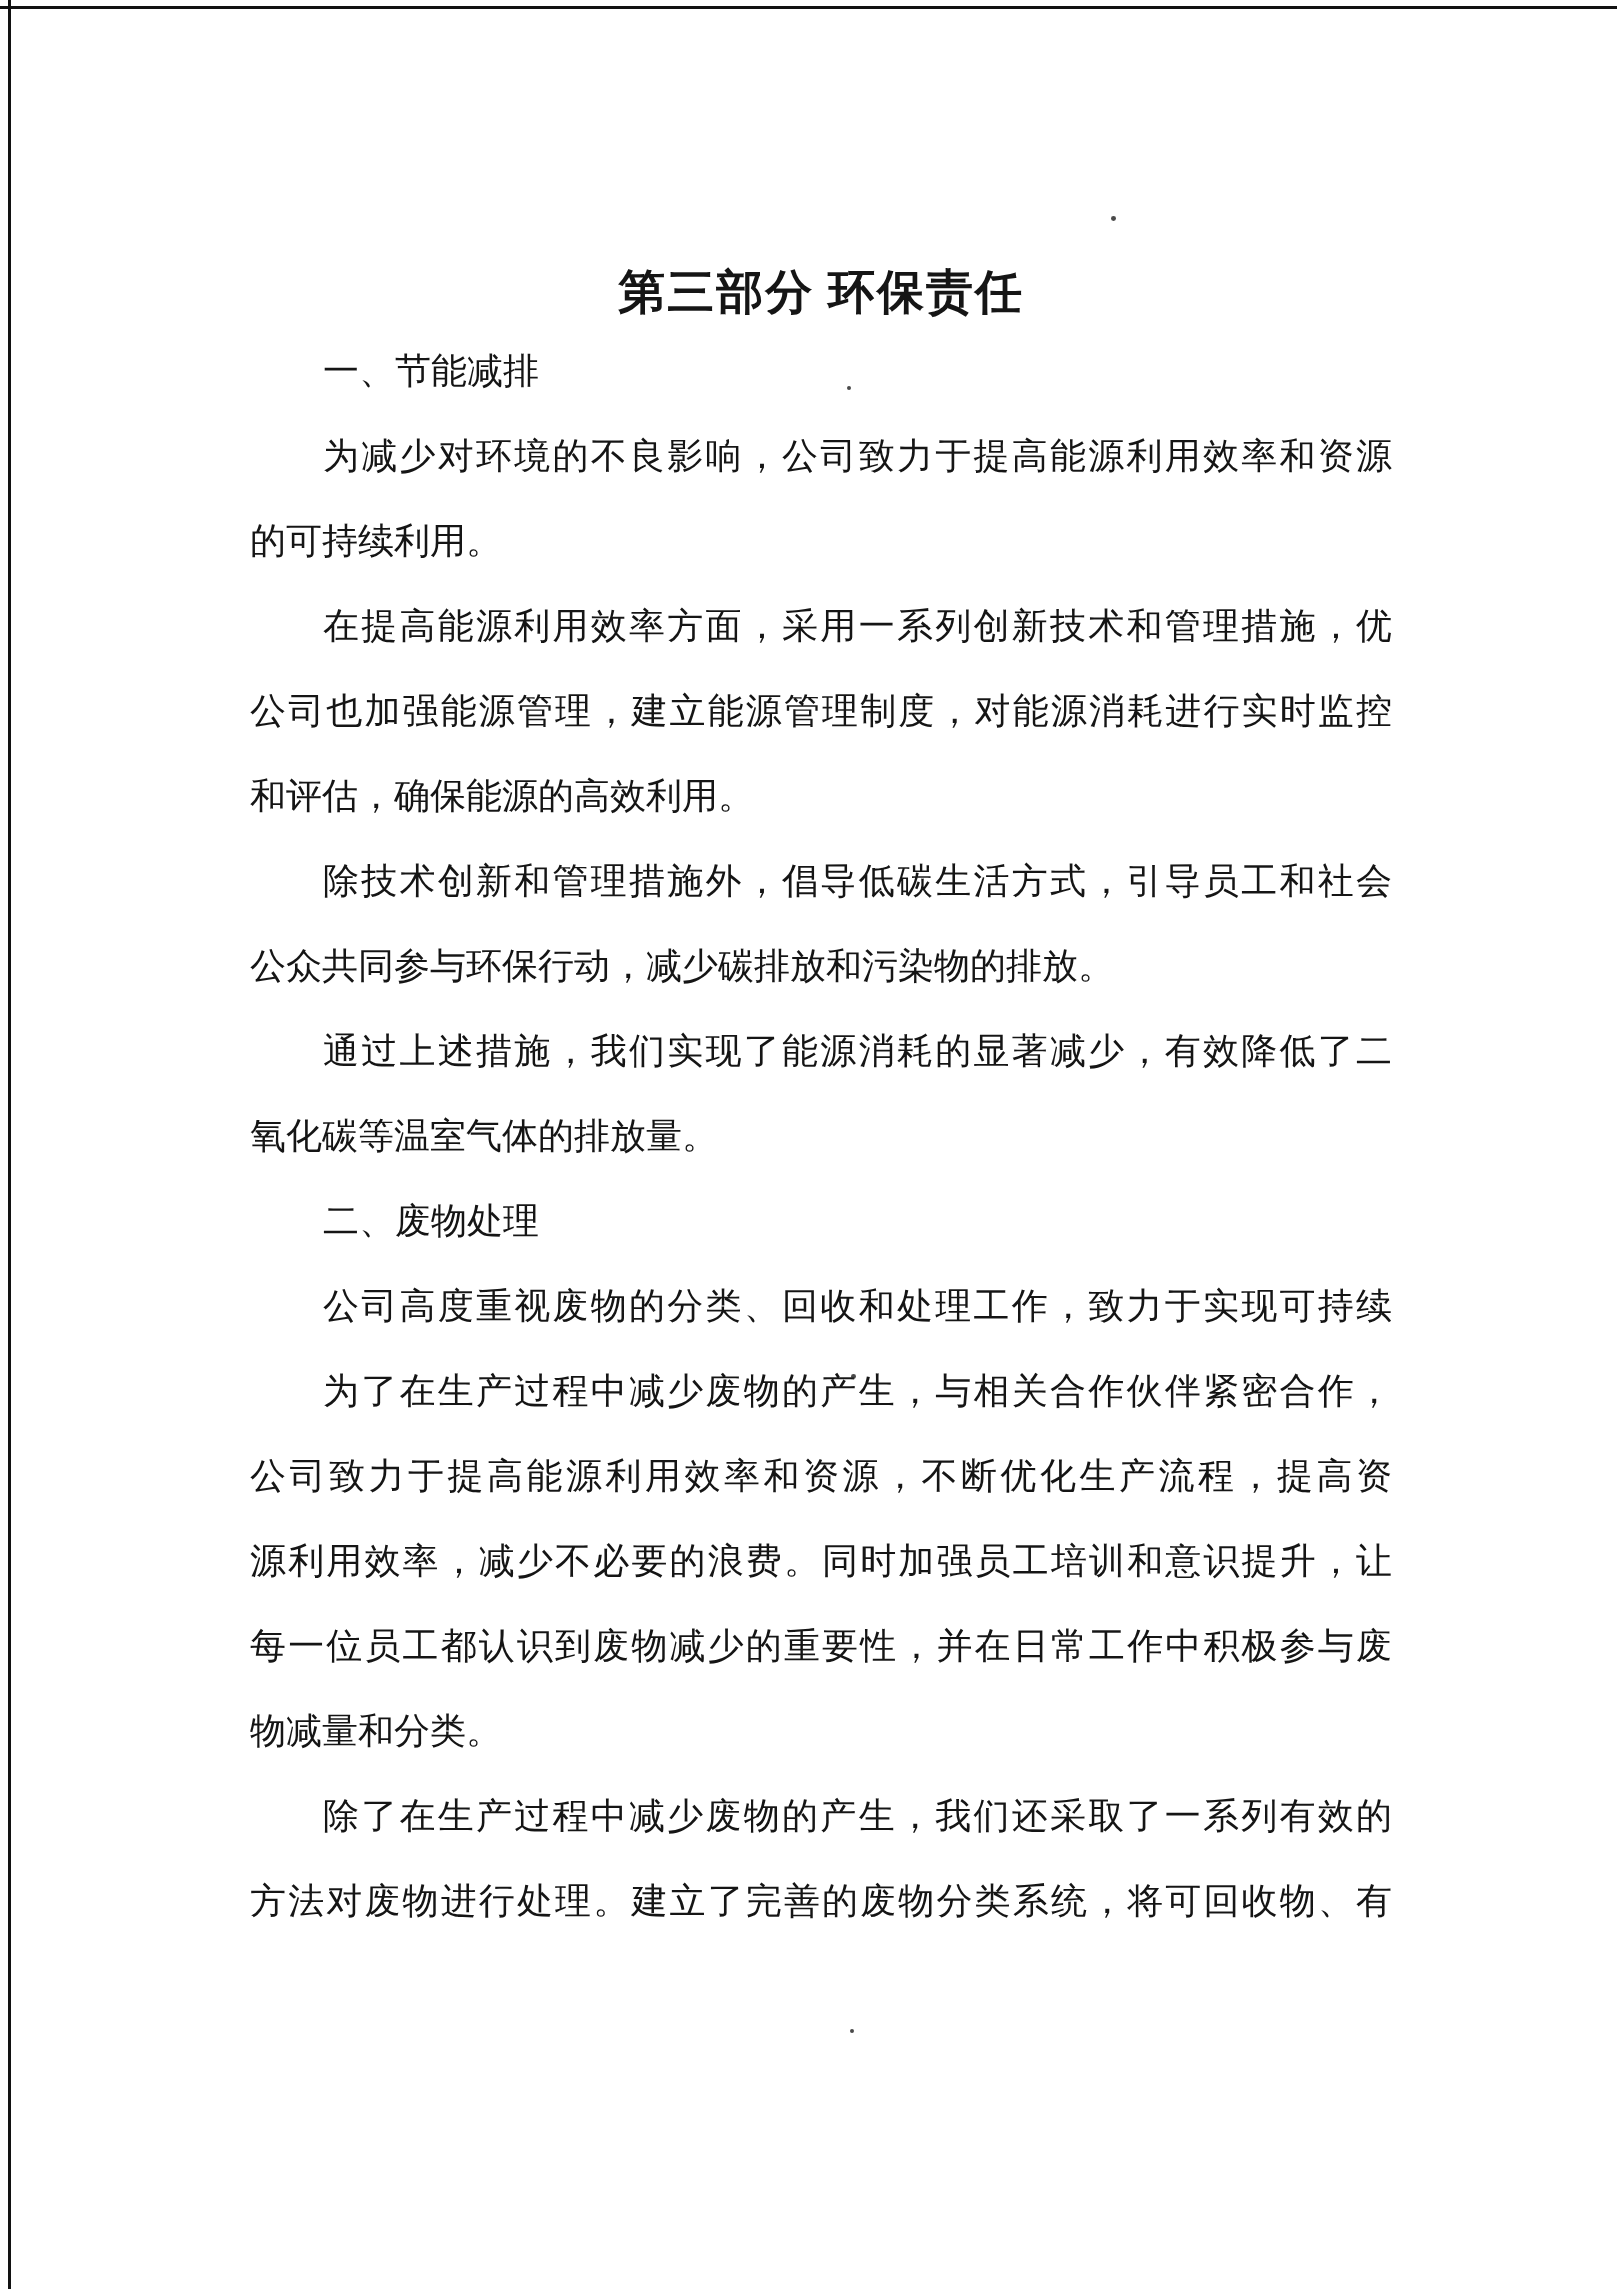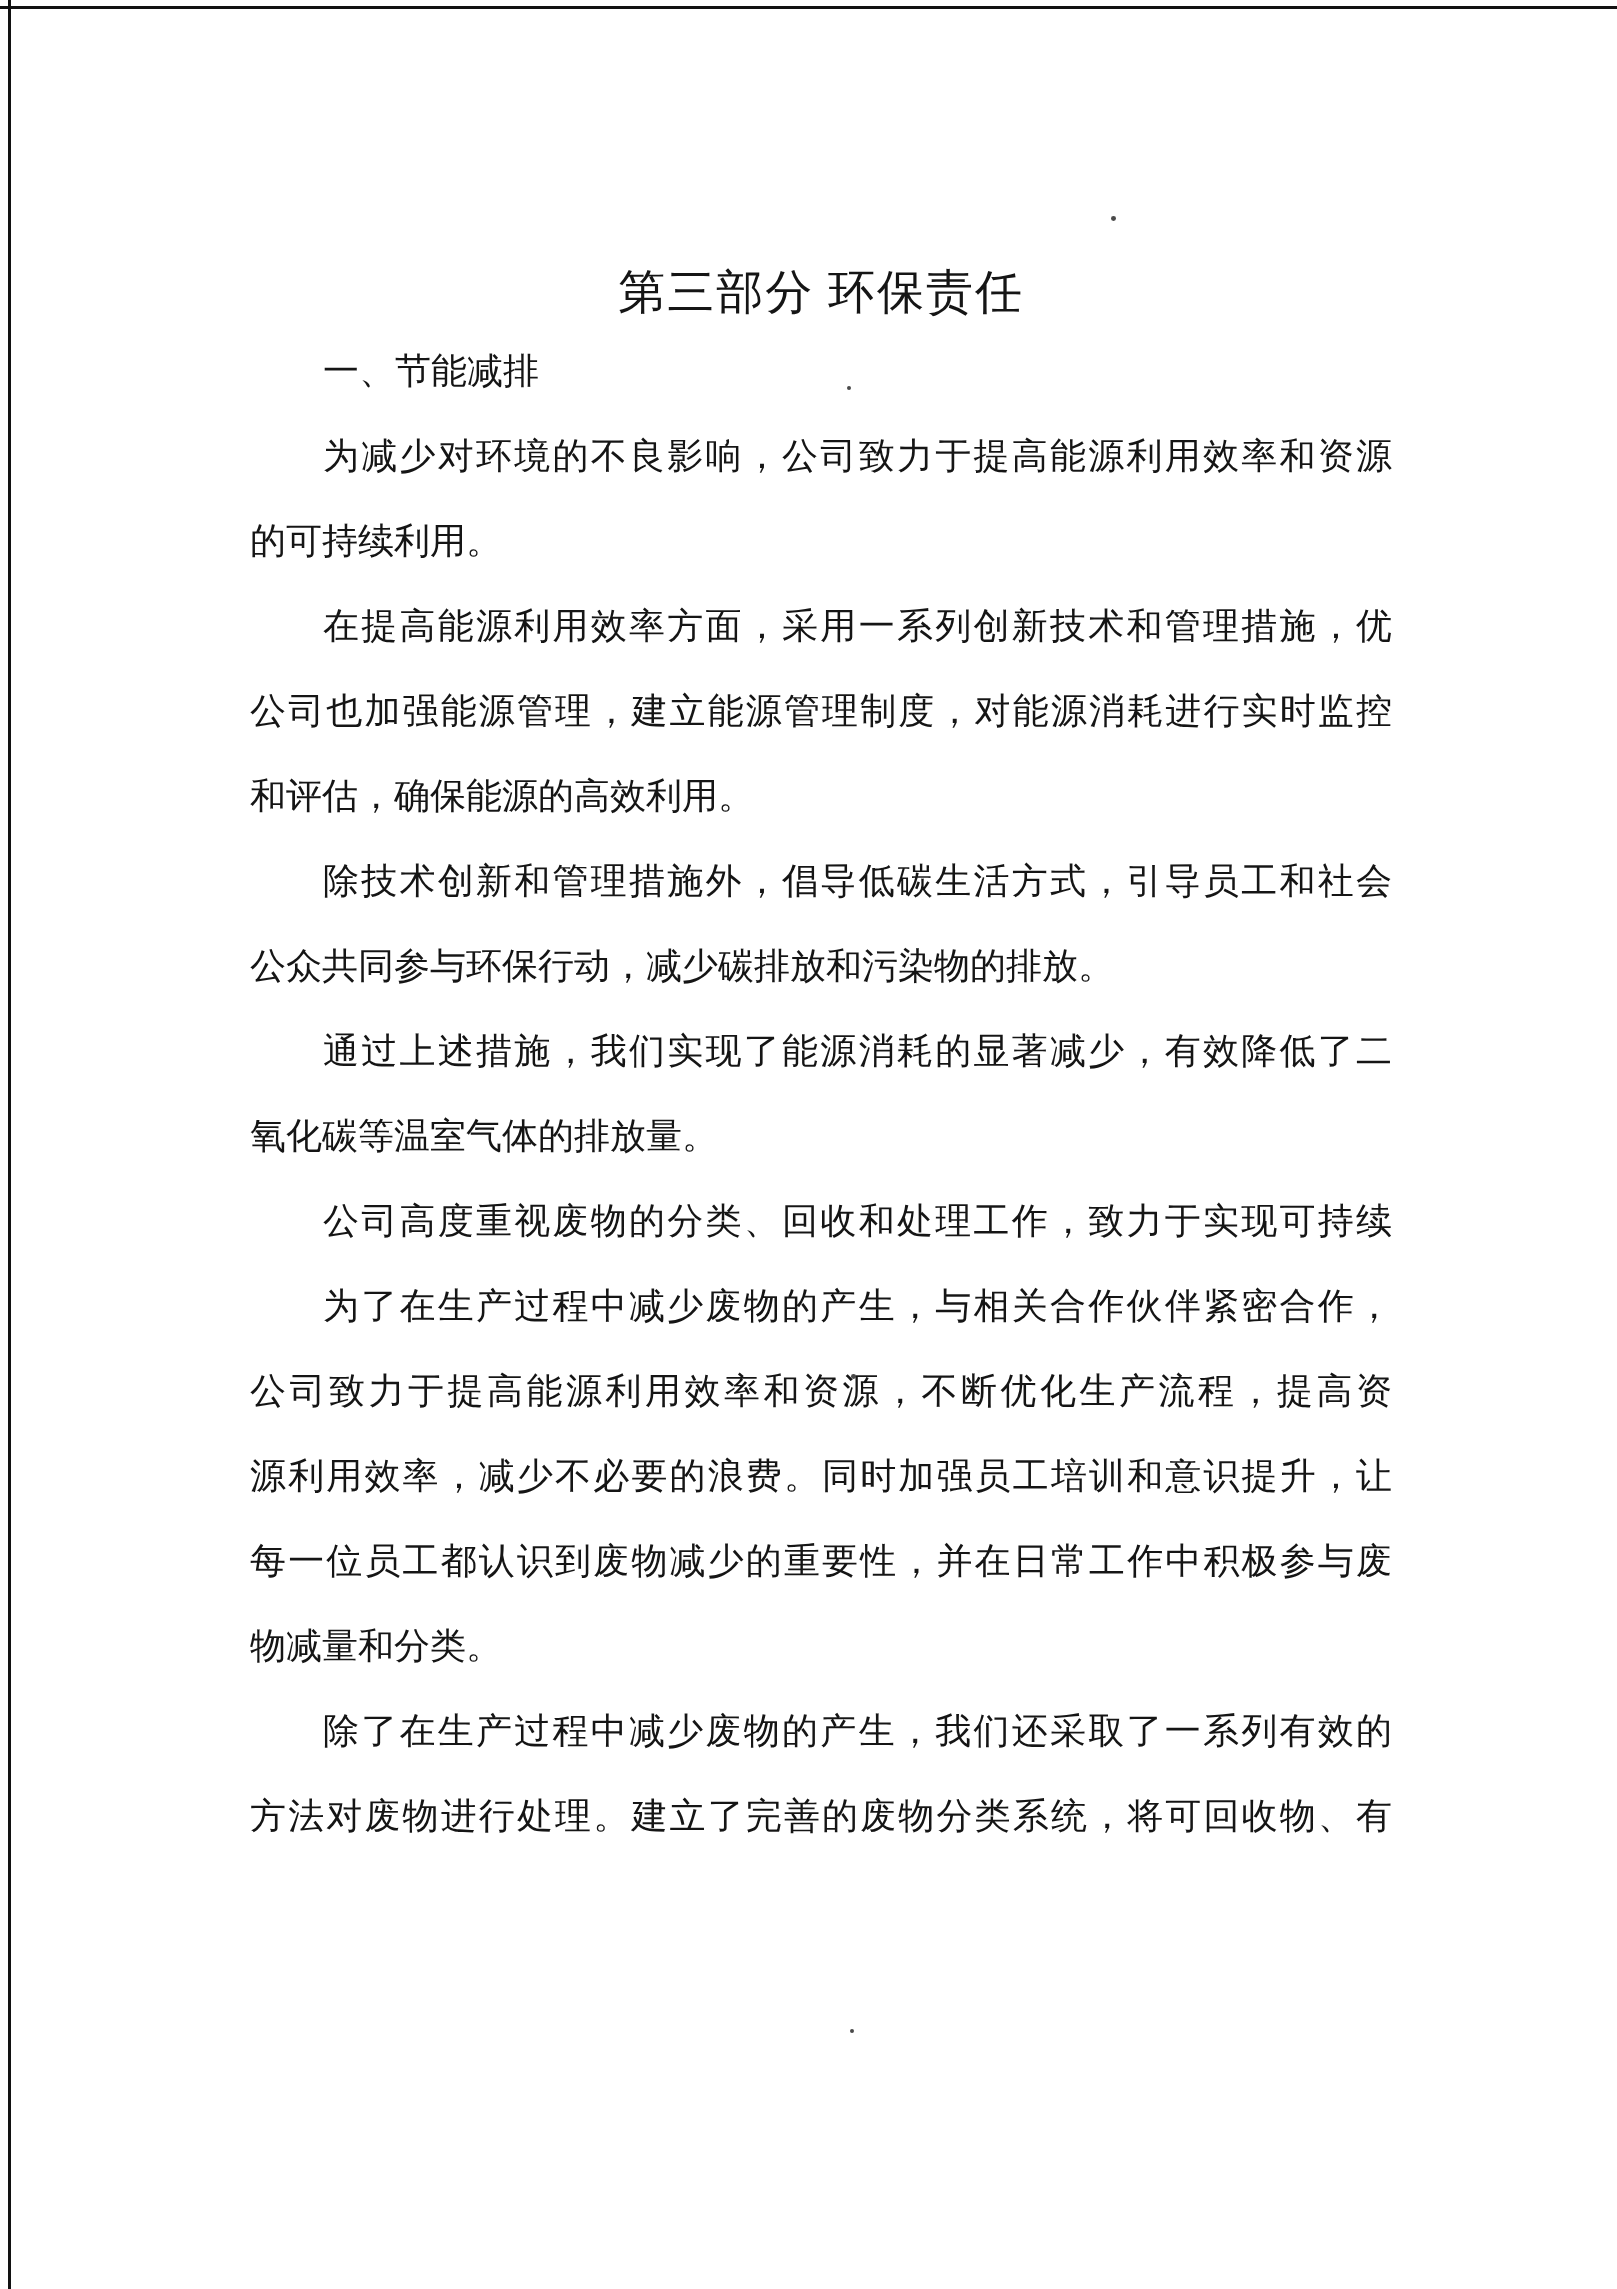--- a/index.html
+++ b/index.html
@@ -34,21 +34,21 @@
     background: #121212;
   }
   
   .title {
     position: absolute;
     left: 250px;
     width: 1142px;
     top: 222px;
     line-height: 78px;
     font-size: 47px;
-    font-weight: normal;
+    font-weight: bold;
     text-align: center;
     letter-spacing: 2px;
     white-space: nowrap;
   }
   
   .body-text {
     position: absolute;
     left: 250px;
     top: 329px;
     width: 1142px;
@@ -90,20 +90,21 @@
       <div class="line indent">一、节能减排</div>
       <div class="line indent justify">为减少对环境的不良影响，公司致力于提高能源利用效率和资源</div>
       <div class="line">的可持续利用。</div>
       <div class="line indent justify">在提高能源利用效率方面，采用一系列创新技术和管理措施，优</div>
       <div class="line justify">公司也加强能源管理，建立能源管理制度，对能源消耗进行实时监控</div>
       <div class="line">和评估，确保能源的高效利用。</div>
       <div class="line indent justify">除技术创新和管理措施外，倡导低碳生活方式，引导员工和社会</div>
       <div class="line">公众共同参与环保行动，减少碳排放和污染物的排放。</div>
       <div class="line indent justify">通过上述措施，我们实现了能源消耗的显著减少，有效降低了二</div>
       <div class="line">氧化碳等温室气体的排放量。</div>
+      <div class="line indent">二、废物处理</div>
       <div class="line indent justify">公司高度重视废物的分类、回收和处理工作，致力于实现可持续</div>
       <div class="line indent justify">为了在生产过程中减少废物的产生，与相关合作伙伴紧密合作，</div>
       <div class="line justify">公司致力于提高能源利用效率和资源，不断优化生产流程，提高资</div>
       <div class="line justify">源利用效率，减少不必要的浪费。同时加强员工培训和意识提升，让</div>
       <div class="line justify">每一位员工都认识到废物减少的重要性，并在日常工作中积极参与废</div>
       <div class="line">物减量和分类。</div>
       <div class="line indent justify">除了在生产过程中减少废物的产生，我们还采取了一系列有效的</div>
       <div class="line justify">方法对废物进行处理。建立了完善的废物分类系统，将可回收物、有</div>
     </div>
 

